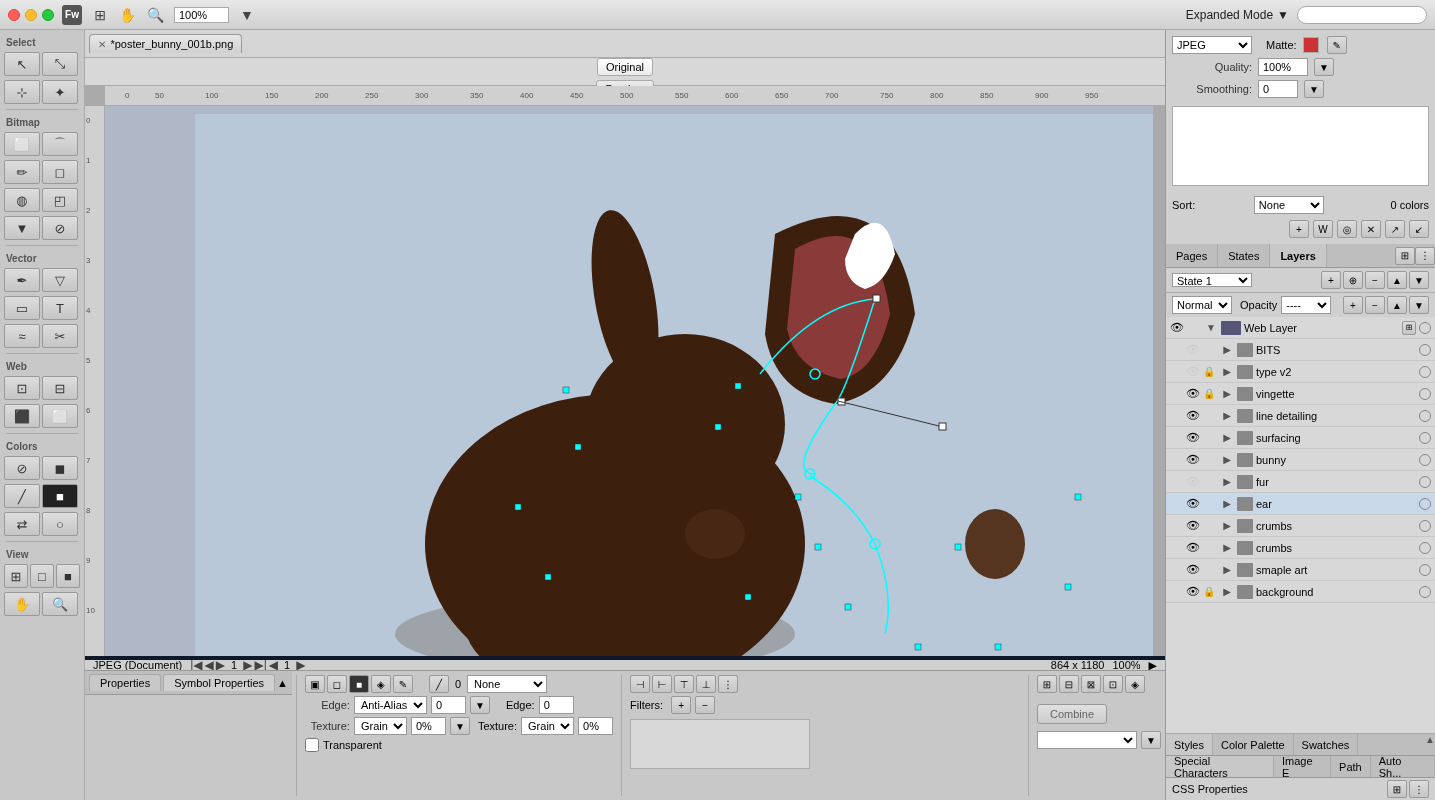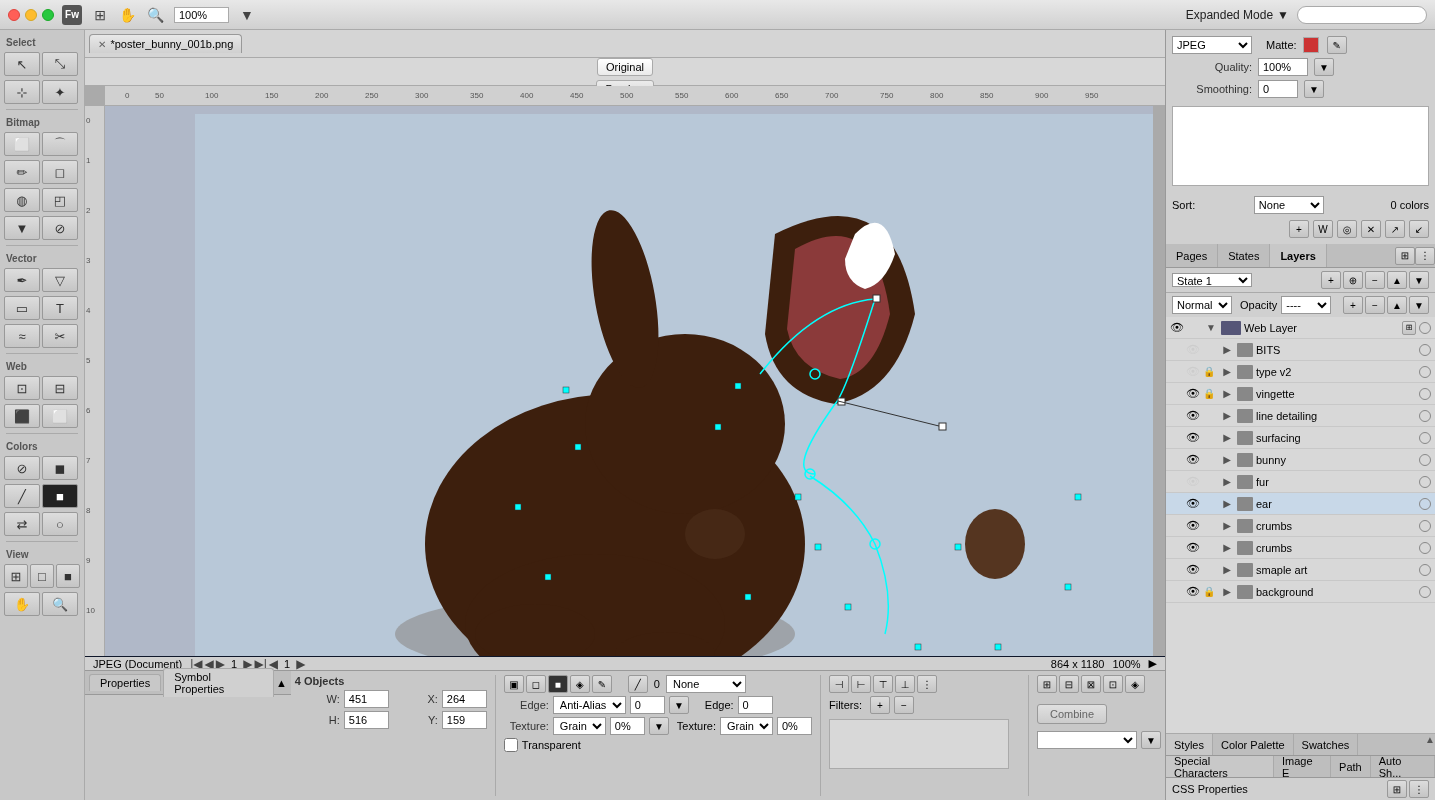--- a/index.html
+++ b/index.html
@@ -80,21 +80,21 @@
       display: flex; align-items: center; overflow: hidden;
     }
     .ruler-left {
       position: absolute; top: 20px; left: 0; width: 20px; bottom: 0;
       background: #d0d0d0; border-right: 1px solid #aaa;
       display: flex; flex-direction: column; overflow: hidden;
     }
 
     
     #status-bar {
-      height: 14px; background: #d0d0d0; border-top: 1px solid #0f172a;
+      height: 14px; background: #d0d0d0; border-top: 4px solid #0f172a;
       display: flex; align-items: center; padding: 0 8px; gap: 8px; font-size: 11px;
     }
     .status-nav { display: flex; align-items: center; gap: 2px; }
     .nav-btn { font-size: 12px; color: #444; cursor: pointer; }
 
     
     #bottom-area {
       height: 130px; background: #c8c8c8; border-top: 1px solid #999;
       display: flex; flex-direction: row;
     }
@@ -459,37 +459,20 @@
     </div>
 
     <div id="bottom-area">
       <div id="props-tabs">
         <div class="prop-tab active">Properties</div>
         <div class="prop-tab">Symbol Properties</div>
         <div style="margin-left:auto; cursor:pointer; font-size:11px;">▲</div>
       </div>
       <div id="props-content">
 
-        <div class="props-col" style="min-width:130px;">
-          <div class="prop-row">
-            <span class="objects-label">4 Objects</span>
-          </div>
-          <div class="prop-row">
-            <span class="prop-label">W:</span>
-            <input class="prop-input" type="text" style="width: 45px;" value="451">
-            <span class="prop-label">X:</span>
-            <input class="prop-input" type="text" style="width: 45px;" value="264">
-          </div>
-          <div class="prop-row">
-            <span class="prop-label">H:</span>
-            <input class="prop-input" type="text" style="width: 45px;" value="516">
-            <span class="prop-label">Y:</span>
-            <input class="prop-input" type="text" style="width: 45px;" value="159">
-          </div>
-        </div>
 
         <div class="props-col" style="min-width:220px; border-left:1px solid #aaa; padding-left:8px;">
           <div class="prop-row">
             <div class="icon-row">
               <div class="sm-btn">▣</div>
               <div class="sm-btn">◻</div>
               <div class="sm-btn" style="background:#333;color:white;">■</div>
               <div class="sm-btn">◈</div>
               <div class="sm-btn">✎</div>
             </div>

